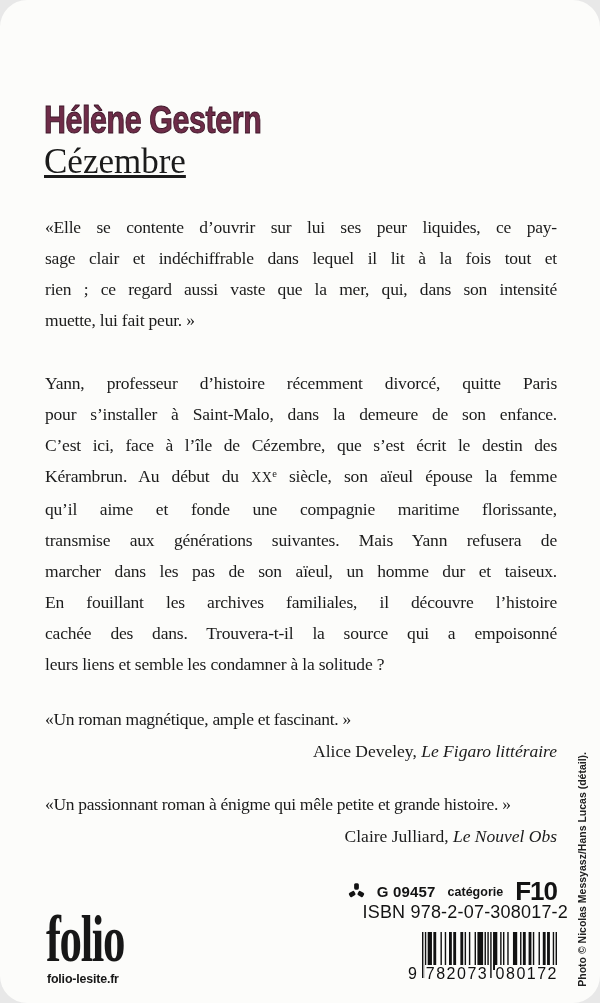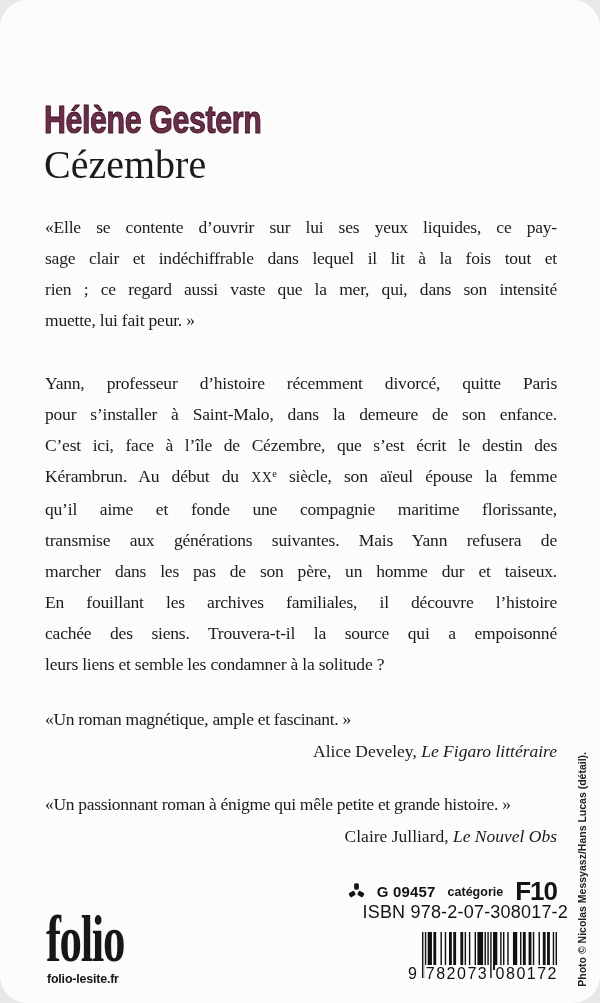--- a/index.html
+++ b/index.html
@@ -10,21 +10,21 @@
     border-radius:27px;
   }
   .author{
     position:absolute;left:44px;top:101px;
     font-family:"Liberation Sans","DejaVu Sans",sans-serif;
     font-weight:bold;font-size:38px;line-height:1;
     color:#6e2c48;-webkit-text-stroke:1px #3c1628;
     letter-spacing:-0.5px;transform:scaleX(0.80);transform-origin:0 50%;
     white-space:nowrap;
   }
-  .title{position:absolute;left:44px;top:143px;font-size:40px;line-height:1.1;}
+  .title{position:absolute;left:44px;top:143px;font-size:35px;line-height:1.1;text-decoration:underline;}
   .textblock{position:absolute;left:45px;width:512px;font-size:17.5px;line-height:31px;letter-spacing:-0.2px;}
   .excerpt{top:212px;}
   .synopsis{top:368px;}
   .jline{text-align:justify;text-align-last:justify;}
   .lastline{text-align:left;}
   .sc{font-size:0.8em;letter-spacing:0.4px;margin-top:20px;}
   .sup{font-size:0.6em;position:relative;top:-0.45em;}
   .reviews{position:absolute;left:45px;top:704px;width:512px;font-size:17.5px;line-height:31px;}
   .review-quote{white-space:nowrap;letter-spacing:-0.3px;}
   .review-attrib{text-align:right;line-height:33px;}
@@ -71,36 +71,36 @@
 </style>
 </head>
 <body>
 
 <div class="page">
 
   <div class="author">Hélène Gestern</div>
   <div class="title">Cézembre</div>
 
   <div class="textblock excerpt">
-    <div class="jline">«Elle se contente d’ouvrir sur lui ses yeux liquides, ce pay-</div>
+    <div class="jline">«Elle se contente d’ouvrir sur lui ses peur liquides, ce pay-</div>
     <div class="jline">sage clair et indéchiffrable dans lequel il lit à la fois tout et</div>
     <div class="jline">rien ; ce regard aussi vaste que la mer, qui, dans son intensité</div>
     <div class="lastline">muette, lui fait peur. »</div>
   </div>
 
   <div class="textblock synopsis">
     <div class="jline">Yann, professeur d’histoire récemment divorcé, quitte Paris</div>
     <div class="jline">pour s’installer à Saint-Malo, dans la demeure de son enfance.</div>
     <div class="jline">C’est ici, face à l’île de Cézembre, que s’est écrit le destin des</div>
     <div class="jline"><span>Kérambrun. Au début du </span><span class="sc">XX</span><span class="sup">e</span><span> siècle, son aïeul épouse la femme</span></div>
     <div class="jline">qu’il aime et fonde une compagnie maritime florissante,</div>
     <div class="jline">transmise aux générations suivantes. Mais Yann refusera de</div>
-    <div class="jline">marcher dans les pas de son père, un homme dur et taiseux.</div>
+    <div class="jline">marcher dans les pas de son aïeul, un homme dur et taiseux.</div>
     <div class="jline">En fouillant les archives familiales, il découvre l’histoire</div>
-    <div class="jline">cachée des siens. Trouvera-t-il la source qui a empoisonné</div>
+    <div class="jline">cachée des dans. Trouvera-t-il la source qui a empoisonné</div>
     <div class="lastline">leurs liens et semble les condamner à la solitude ?</div>
   </div>
 
   <div class="reviews">
     <div class="review">
       <div class="review-quote">«Un roman magnétique, ample et fascinant. »</div>
       <div class="review-attrib"><span>Alice Develey, </span><span class="pub">Le Figaro littéraire</span></div>
     </div>
     <div class="review">
       <div class="review-quote">«Un passionnant roman à énigme qui mêle petite et grande histoire. »</div>

